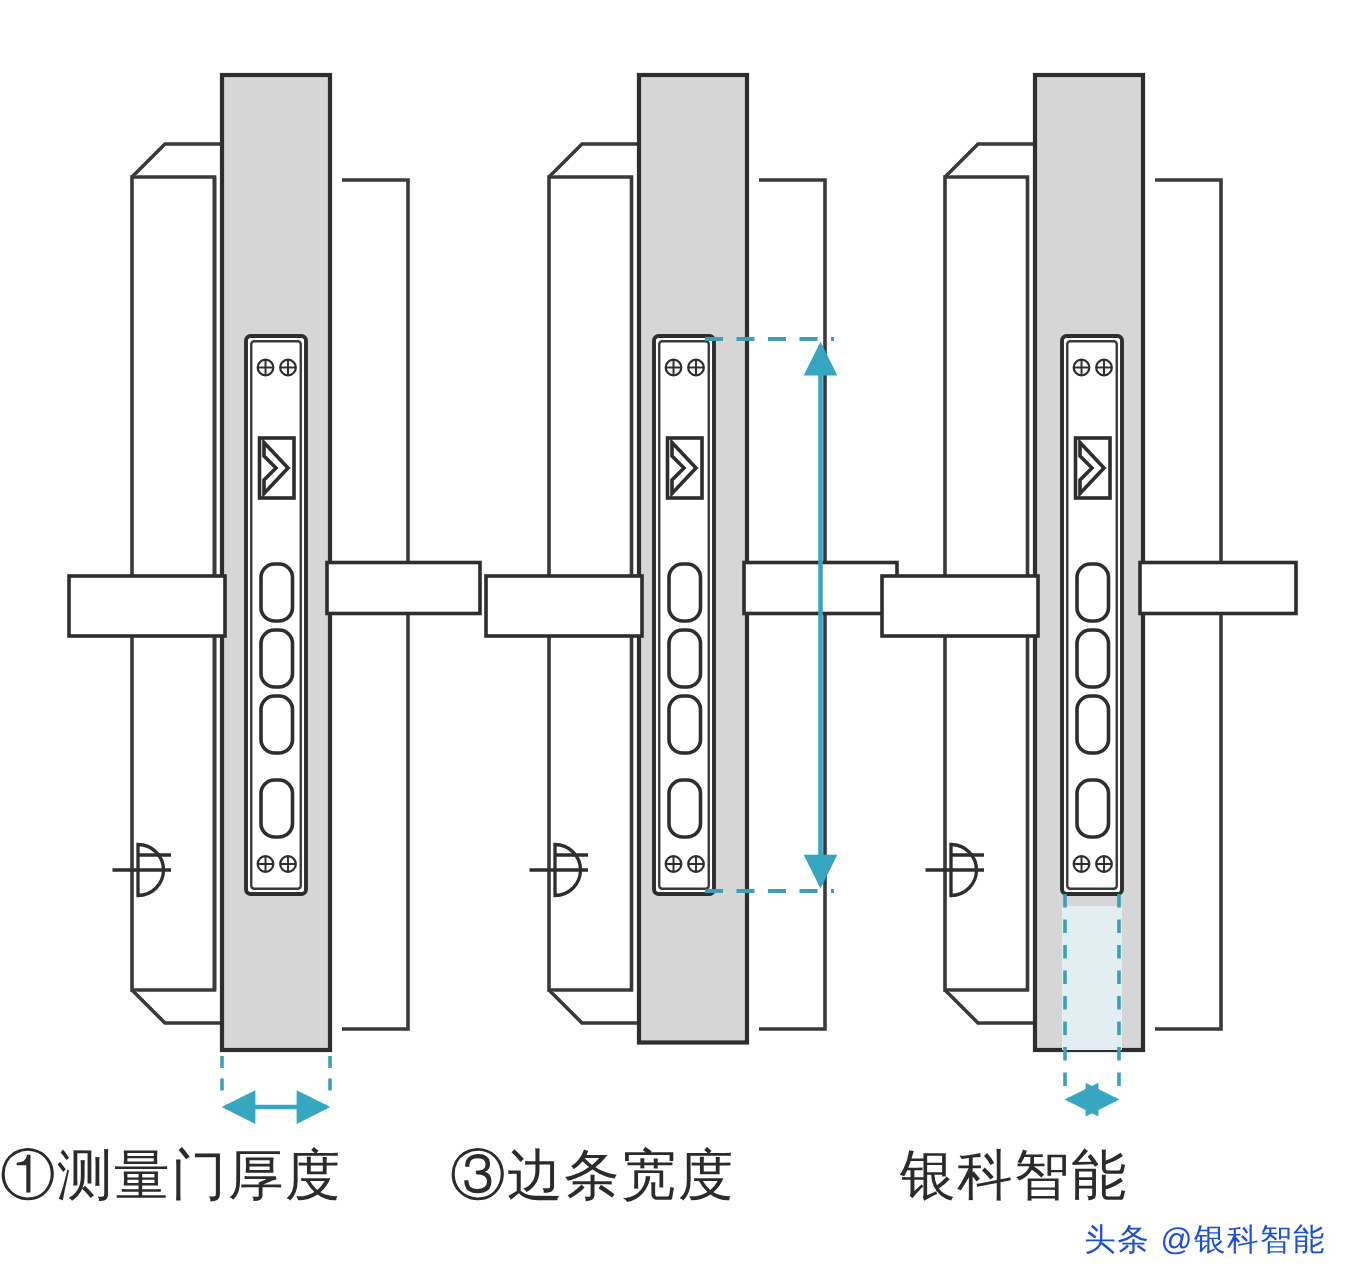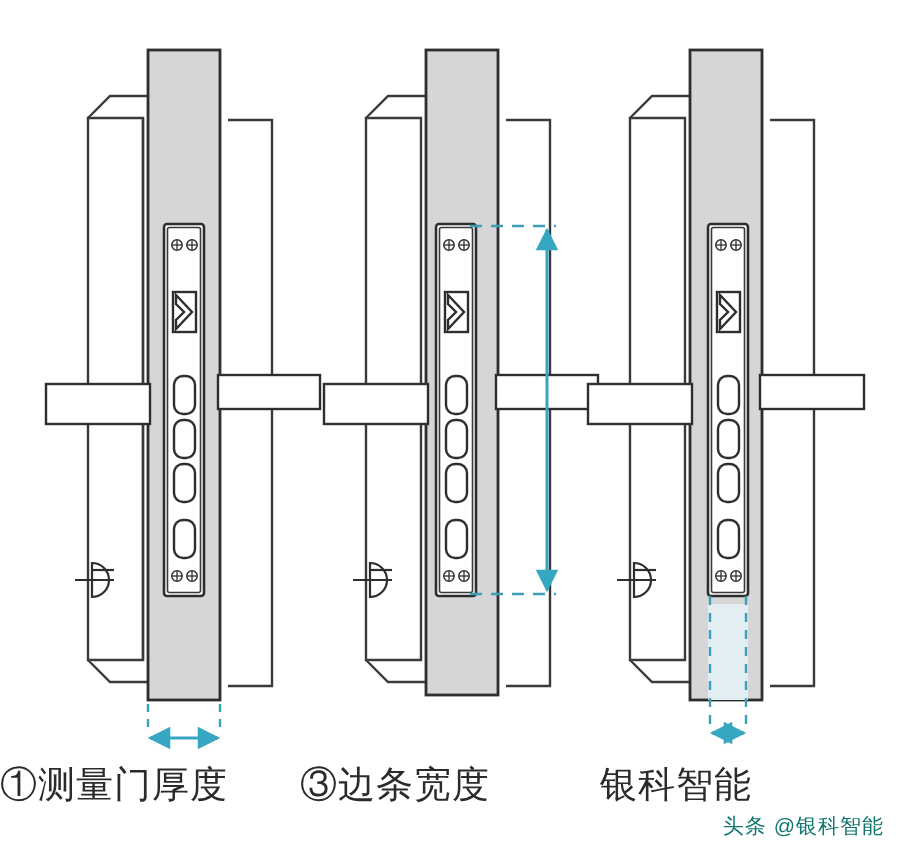--- a/index.html
+++ b/index.html
@@ -40,21 +40,21 @@
     color: #2b2b2b;
     font-family: Liberation Serif, serif;
     letter-spacing: 1px;
     white-space: nowrap;
   }
   .watermark {
     position: absolute;
     right: 16px;
     top: 812px;
     font-size: 21px;
-    color: #0f766e;
+    color: #1d4ed8;
     letter-spacing: 1px;
     white-space: nowrap;
   }
 </style>
 </head>
 <body>
 
 <div id="stage">
 
   <svg id="diagram" width="900" height="853" viewBox="0 0 900 853">

